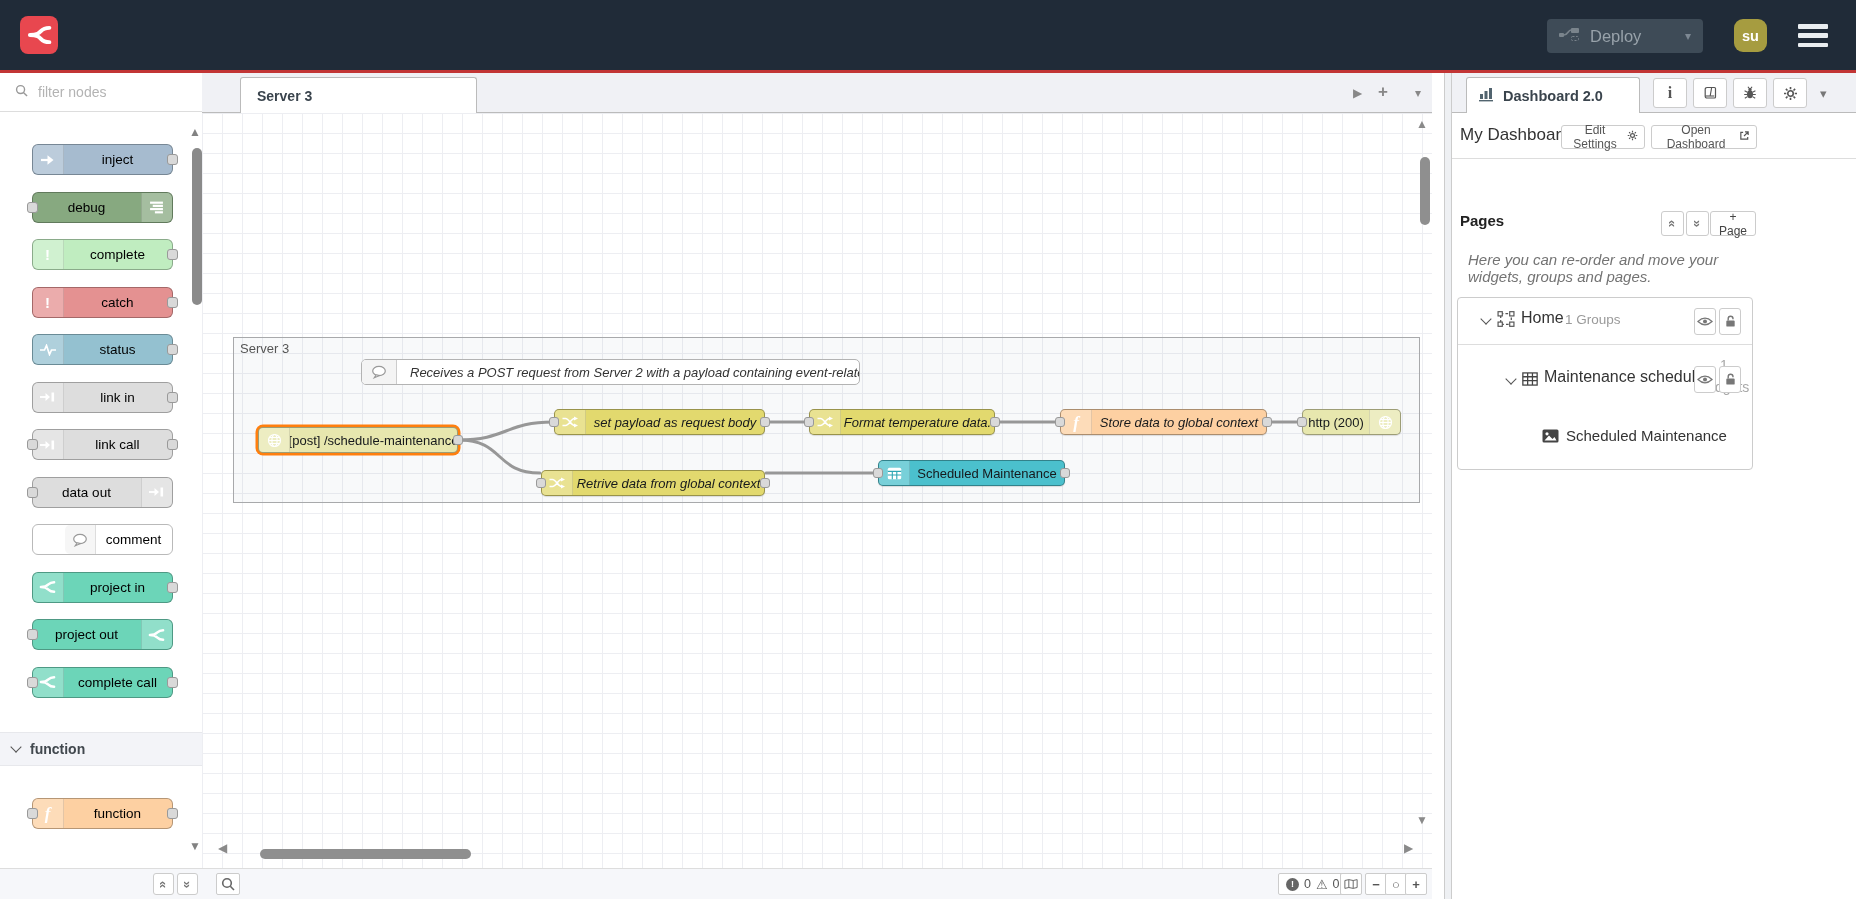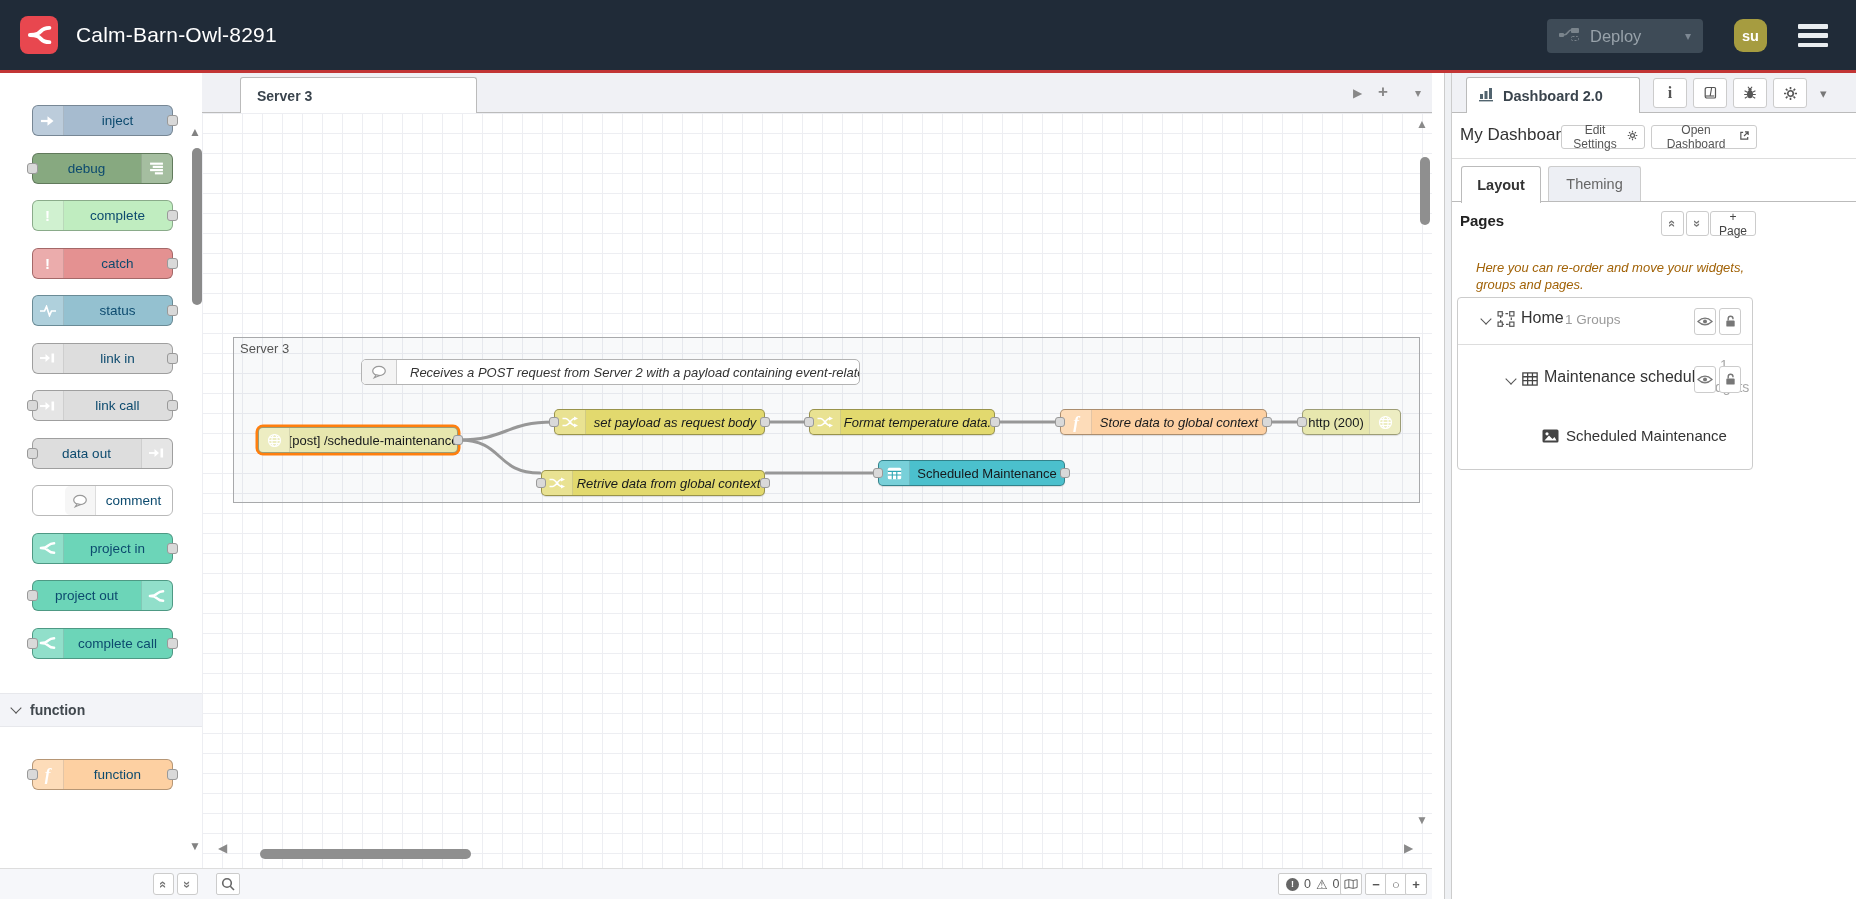--- a/index.html
+++ b/index.html
@@ -19,21 +19,21 @@
   .psearch{height:38px;border-bottom:1px solid #ddd;display:flex;align-items:center;padding-left:15px;gap:8px;background:#fff;}
   .psearch input{border:none;outline:none;font-size:14px;color:#555;width:140px;background:transparent;}
   .psearch input::placeholder{color:#b3b3b3;}
   .pcat{height:34px;background:#f3f4f8;border-top:1px solid #e7e8ec;border-bottom:1px solid #e7e8ec;display:flex;align-items:center;padding-left:12px;gap:10px;font-size:14px;font-weight:bold;color:#41484e;margin-top:4px;box-sizing:border-box;}
   .cchev{width:7px;height:7px;border-right:1.8px solid #555;border-bottom:1.8px solid #555;transform:rotate(45deg);margin-top:-4px;}
   .plist{display:flex;flex-direction:column;row-gap:16.5px;padding:32px 0 30px 0;align-items:center;}
   .pnode{position:relative;width:141px;height:31px;border:1px solid rgba(0,0,0,.28);border-radius:6px;display:flex;box-sizing:border-box;}
   .pnode .cell{width:30px;background:rgba(255,255,255,.25);display:flex;align-items:center;justify-content:center;border-radius:5px 0 0 5px;}
   .pnode .cell.l{border-right:1px solid rgba(0,0,0,.1);}
   .pnode .cell.r{order:2;border-left:1px solid rgba(0,0,0,.1);border-radius:0 5px 5px 0;border-right:none;}
-  .pnode .plabel{flex:1;display:flex;align-items:center;justify-content:center;font-size:13.5px;color:#0c4a6e;text-align:right;}
+  .pnode .plabel{flex:1;display:flex;align-items:center;justify-content:center;font-size:13.5px;color:#000000;text-align:right;}
   .pnode.lightn{border-color:#b9b9b9;}
   .pnode.lightn .cell{background:rgba(0,0,0,.035);}
   .port{position:absolute;width:11px;height:11px;background:#d9d9d9;border:1px solid #999;border-radius:3px;box-sizing:border-box;top:9px;}
   .port.in{left:-6px;}.port.out{right:-6px;}
   .pscroll-up{position:absolute;right:3px;top:52px;color:#828282;font-size:12px;}
   .pscroll-thumb{position:absolute;right:2px;top:75px;width:10px;height:157px;background:#8a8a8a;border-radius:5px;}
   .pscroll-down{position:absolute;right:3px;bottom:46px;color:#828282;font-size:12px;}
   .pfooter{position:absolute;bottom:0;left:0;right:0;height:31px;background:#f6f7fa;border-top:1px solid #ddd;display:flex;align-items:center;justify-content:flex-end;padding-right:6px;gap:3px;box-sizing:border-box;}
   .mini-btn{height:22px;border:1px solid #ccc;background:#fff;border-radius:3px;font-size:12px;color:#555;display:inline-flex;align-items:center;justify-content:center;gap:5px;padding:0 6px;}
   .dbl{display:inline-block;font-size:13px;color:#777;font-weight:bold;transform:rotate(90deg);}
@@ -77,21 +77,21 @@
   .side-content{position:absolute;top:40px;left:0;right:0;bottom:0;background:#fff;}
   .dash-name{position:absolute;left:8px;top:12px;font-size:17px;color:#333;}
   .abs-btn{position:absolute;top:12px;height:24px;box-sizing:border-box;}
   .hr1{position:absolute;left:0;right:0;top:45px;border-top:1px solid #ddd;}
   .side-tabs{position:absolute;left:0;right:0;top:49px;height:40px;border-bottom:1px solid #bbb;box-sizing:border-box;}
   .stab{position:absolute;top:4px;box-sizing:border-box;display:flex;align-items:center;justify-content:center;font-size:14.5px;border-radius:3px 3px 0 0;}
   .stab.active{left:9px;width:80px;height:37px;background:#fff;border:1px solid #bbb;border-bottom:none;font-weight:bold;color:#333;z-index:2;}
   .stab.inactive{left:96px;width:93px;height:35px;background:#edeff4;border:1px solid #ccc;border-bottom:none;color:#666;}
   .pages-h{position:absolute;left:8px;top:99px;font-size:15px;font-weight:bold;color:#222;}
   .pbtn{position:absolute;top:98px;height:25px;box-sizing:border-box;}
-  .pages-desc{position:absolute;left:8px;top:130px;width:300px;font-style:italic;color:#a16207;font-size:13px;line-height:17px;margin:16px;}
+  .pages-desc{position:absolute;left:8px;top:130px;width:300px;font-style:italic;color:#737373;font-size:15px;line-height:17px;margin:8px;}
   .tree{position:absolute;left:5px;top:184px;width:296px;height:173px;border:1px solid #ccc;border-radius:4px;box-sizing:border-box;overflow:hidden;background:#fff;}
   .tchev{position:absolute;width:7px;height:7px;border-right:1.7px solid #555;border-bottom:1.7px solid #555;transform:rotate(45deg);}
   .tname{position:absolute;font-size:16px;color:#333;white-space:nowrap;}
   .tcount{position:absolute;font-size:13.5px;color:#9a9a9a;white-space:nowrap;}
   .ticon{position:absolute;}
   .tbtn{position:absolute;width:22px;height:27px;border:1px solid #ccc;border-radius:3px;background:#fff;display:flex;align-items:center;justify-content:center;z-index:2;padding:0;}
   .tdiv{position:absolute;left:0;right:0;top:46px;border-top:1px solid #ddd;}
   .glitch{position:absolute;left:237px;top:56px;width:58px;text-align:center;font-size:14px;line-height:22px;color:#a8a8a8;z-index:1;}
   .info-i{font-family:"Liberation Serif",serif;font-weight:bold;font-size:16px;color:#555;font-style:normal;}
   .ficon{font-family:"Liberation Serif",serif;font-style:italic;font-weight:bold;color:#fff;font-size:17px;line-height:1;}
@@ -101,40 +101,46 @@
 <body>
 
 <div id="app">
 
   <div id="hdr">
     <div class="logo">
       <svg width="26" height="22" viewBox="0 0 20 16">
           <path d="M18 2.5 C9 2.5 14 8 3 8 M18 13.5 C9 13.5 14 8 3 8" fill="none" stroke="#fff" stroke-width="3" stroke-linecap="round"></path>
         </svg>
     </div>
-    <div class="app-title">Calm-Barn-Owl-8291</div>
     <div class="deploy">
       <span><svg width="22" height="15" viewBox="0 0 22 15">
             <rect x="0" y="6" width="5" height="4" rx="1" fill="#7a848c"></rect>
             <path d="M5 8 C9 8 9 3 12 3" stroke="#7a848c" fill="none" stroke-width="1.6"></path>
             <rect x="12" y="1" width="8" height="5" rx="1" fill="#7a848c"></rect>
             <rect x="12.5" y="9.5" width="7" height="4" rx="1" fill="none" stroke="#7a848c" stroke-dasharray="2 1.6"></rect>
           </svg></span>
       <span>Deploy</span>
       <span class="dchev">▾</span>
     </div>
     <div class="avatar">su</div>
     <div class="hamb">
         <span></span>
         <span></span>
         <span></span>
       </div>
   </div>
 
   <div id="palette">
+    <div class="psearch">
+      <span><svg width="13" height="13" viewBox="0 0 14 14">
+            <circle cx="6" cy="6" r="4.3" fill="none" stroke="#999" stroke-width="1.5"></circle>
+            <path d="M9.3 9.3 L13 13" stroke="#999" stroke-width="1.5"></path>
+          </svg></span>
+      <input placeholder="filter nodes" style="">
+    </div>
     <div id="palette-sections">
         <div class="plist">
           <div class="pnode" style="background: rgb(166, 187, 207);">
             <span class="cell l">
               <svg width="14" height="12" viewBox="0 0 14 12">
                 <path d="M0 6 H8" stroke="#fff" stroke-width="2.2"></path>
                 <path d="M6.5 1.2 L12.5 6 L6.5 10.8 Z" fill="#fff"></path>
               </svg>
             </span>
             <span class="plabel">inject</span>
@@ -476,28 +482,20 @@
             </svg></span>
       </button>
       <button class="mini-btn abs-btn" style="left:199px;width:106px;">
         <span>Open Dashboard</span>
         <span><svg width="11" height="11" viewBox="0 0 12 12">
               <path d="M4.5 2.5 H2 V10 H9.5 V7.5" fill="none" stroke="#555" stroke-width="1.3"></path>
               <path d="M6.5 2 H10 V5.5 M10 2 L5.5 6.5" stroke="#555" stroke-width="1.3" fill="none"></path>
             </svg></span>
       </button>
       <div class="hr1"></div>
-      <div class="side-tabs">
-        <div class="stab active">
-            <span>Layout</span>
-          </div>
-        <div class="stab inactive">
-            <span>Theming</span>
-          </div>
-      </div>
       <span class="pages-h">Pages</span>
       <button class="mini-btn pbtn" style="left:209px;width:23px;">
           <span class="dbl">«</span>
         </button>
       <button class="mini-btn pbtn" style="left:234px;width:23px;">
           <span class="dbl">»</span>
         </button>
       <button class="mini-btn pbtn" style="left:258px;width:46px;color:#444;">
           <span>+ Page</span>
         </button>

